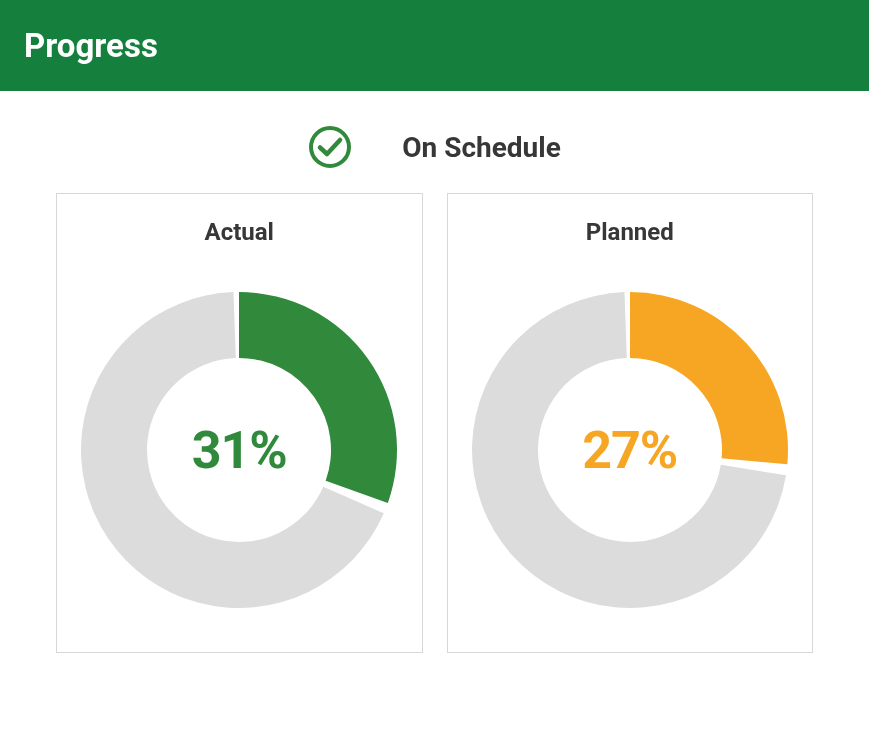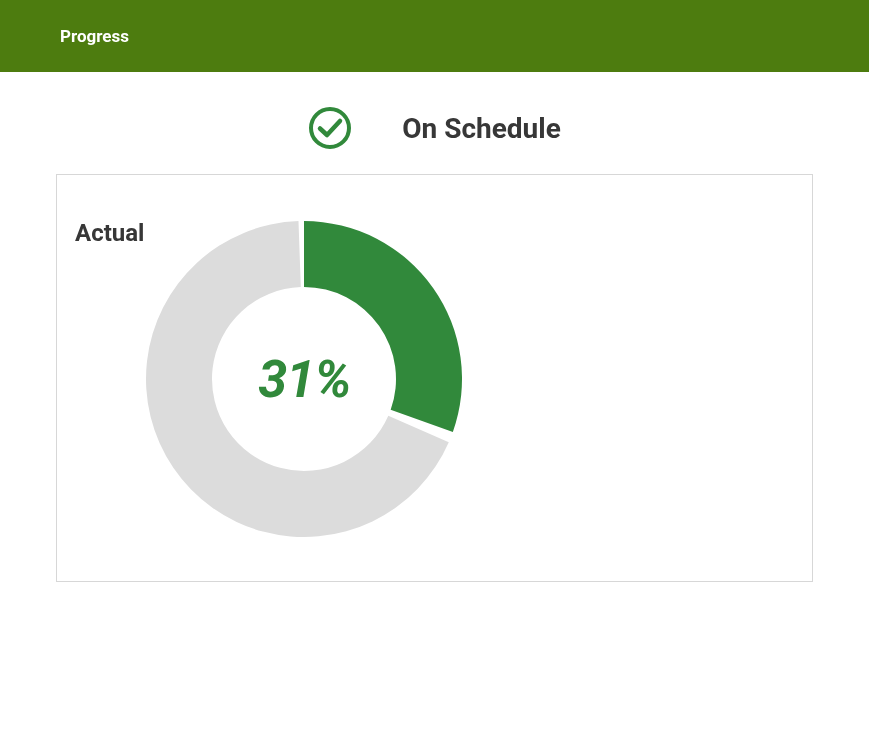--- a/index.html
+++ b/index.html
@@ -4,24 +4,24 @@
 <style>
   * { box-sizing: border-box; }
   html, body { margin: 0; padding: 0; }
   body {
     font-family: -apple-system, BlinkMacSystemFont, "Segoe UI", Roboto, "Helvetica Neue", Arial, sans-serif;
     background: #fff;
     width: 869px;
     height: 749px;
   }
   .header {
-    background: #4d7c0f;
+    background: #15803d;
     color: #fff;
-    padding: 26px 60px;
-    font-size: 17px;
+    padding: 26px 24px;
+    font-size: 33px;
     font-weight: 700;
   }
   .status-row {
     display: flex;
     align-items: center;
     justify-content: center;
     gap: 16px;
     margin-top: 34px;
     margin-bottom: 24px;
   }
@@ -39,24 +39,24 @@
     margin-left: 34px;
   }
   .cards {
     display: flex;
     gap: 24px;
     padding: 0 56px;
   }
   .card {
     flex: 1;
     border: 1px solid #d7d7d7;
-    padding: 44px 18px 42px 18px;
+    padding: 24px 18px 42px 18px;
     display: flex;
-    flex-direction: row;
-    align-items: flex-start;
+    flex-direction: column;
+    align-items: center;
   }
   .card-title {
     font-size: 24px;
     font-weight: 700;
     color: #373737;
     margin-bottom: 44px;
   }
   .donut-wrap {
     position: relative;
     width: 320px;
@@ -65,21 +65,20 @@
   .donut-wrap svg { display: block; }
   .donut-label {
     position: absolute;
     top: 0; left: 0; right: 0; bottom: 0;
     display: flex;
     align-items: center;
     justify-content: center;
     font-size: 52px;
     font-weight: 700;
     letter-spacing: -1px;
-    font-style: italic;
   }
 </style>
 </head>
 <body>
 
 <div class="header">
   <span>Progress</span>
 </div>
 
 <div class="status-row">
@@ -98,14 +97,24 @@
     <div class="card-title">Actual</div>
     <div class="donut-wrap">
       <svg id="donut-actual" viewBox="0 0 320 320" width="320" height="320">
           <path d="M 304.78531127083386 223.25514714398938 A 158 158 0 1 1 154.48587952100473 2.096249330982886 L 156.78924630336985 68.0560439142432 A 92 92 0 1 0 244.30537111972603 196.83211099523433 Z" fill="#dcdcdc"></path>
           <path d="M 160 2 A 158 158 0 0 1 308.84507754039294 213.00134802054026 L 246.6692856564313 190.86154441702345 A 92 92 0 0 0 160 68 Z" fill="#31893b"></path>
         </svg>
       <div class="donut-label" style="color:#31893b">31%</div>
     </div>
   </div>
 
+  <div class="card">
+    <div class="card-title">Planned</div>
+    <div class="donut-wrap">
+      <svg id="donut-planned" viewBox="0 0 320 320" width="320" height="320">
+          <path d="M 315.9675298815321 185.2612276553099 A 158 158 0 1 1 154.48587952100473 2.096249330982886 L 156.78924630336985 68.0560439142432 A 92 92 0 1 0 250.8165363867149 174.7090692676488 Z" fill="#dcdcdc"></path>
+          <path d="M 160 2 A 158 158 0 0 1 317.3497349813233 174.31994767124928 L 251.62136467266927 168.3381973781958 A 92 92 0 0 0 160 68 Z" fill="#f6a623"></path>
+        </svg>
+      <div class="donut-label" style="color:#f6a623">27%</div>
+    </div>
+  </div>
 
 </div>
 
 </body></html>

